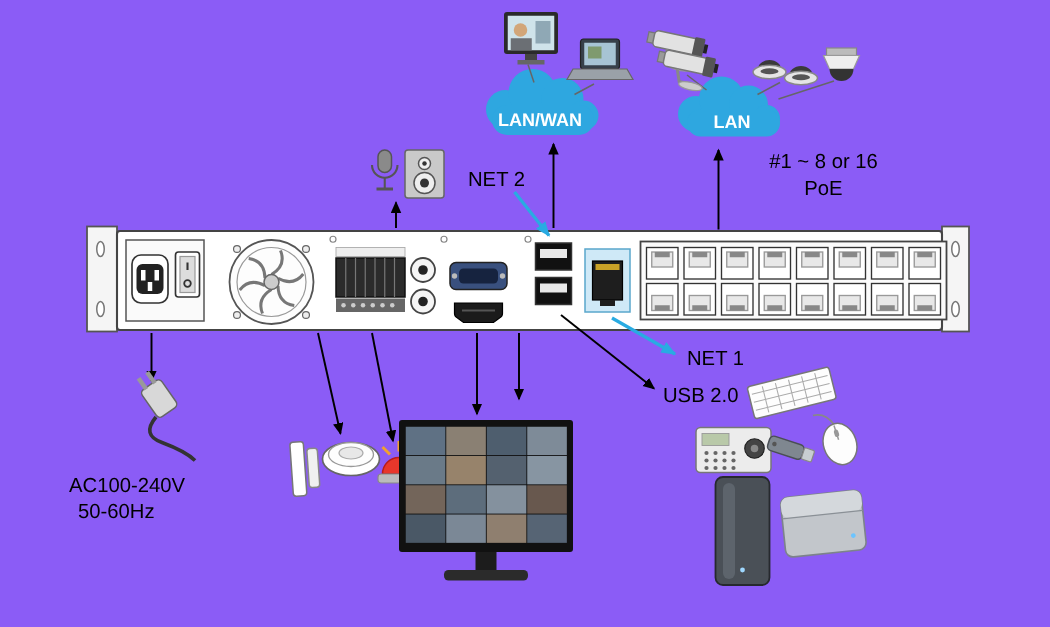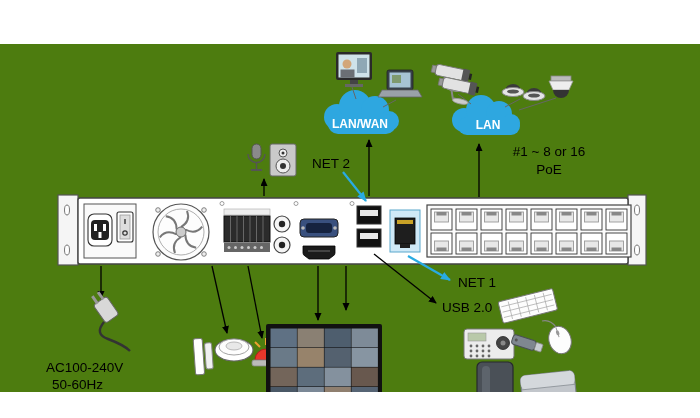--- a/index.html
+++ b/index.html
@@ -1,17 +1,17 @@
 <!DOCTYPE html>
 <html><head>
 <meta charset="utf-8">
 <style>
   html,body{margin:0;padding:0;background:#fff;}
-  .stage{position:relative;width:700px;height:348px;background:#4d7c0f;overflow:hidden;
-         font-family:"Liberation Sans", sans-serif;margin-top:44px;}
+  .stage{position:relative;width:700px;height:418px;background:#8b5cf6;overflow:hidden;
+         font-family:"Liberation Sans", sans-serif;}
   svg{display:block;}
   .lbl{font:13.5px "Liberation Sans", sans-serif; fill:#000;}
   .cloudlbl{font:bold 12px "Liberation Sans", sans-serif; fill:#ffffff; text-anchor:middle;}
   .blk{stroke:#000;stroke-width:1.3;fill:none;}
   .blu{stroke:#29abe2;stroke-width:2.2;fill:none;}
   .thin{stroke:#666;stroke-width:1;fill:none;}
 </style>
 </head>
 <body>
 

